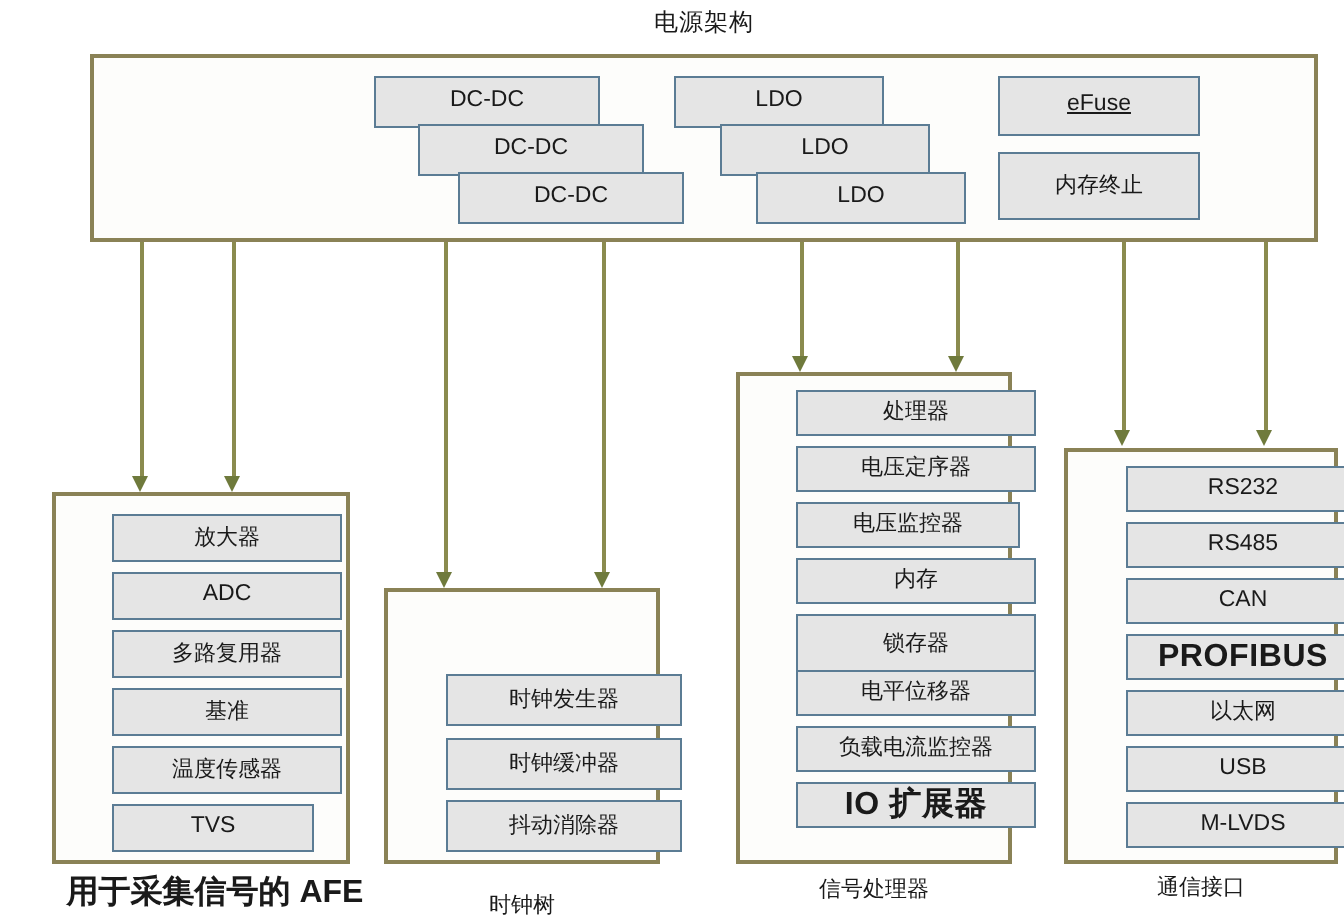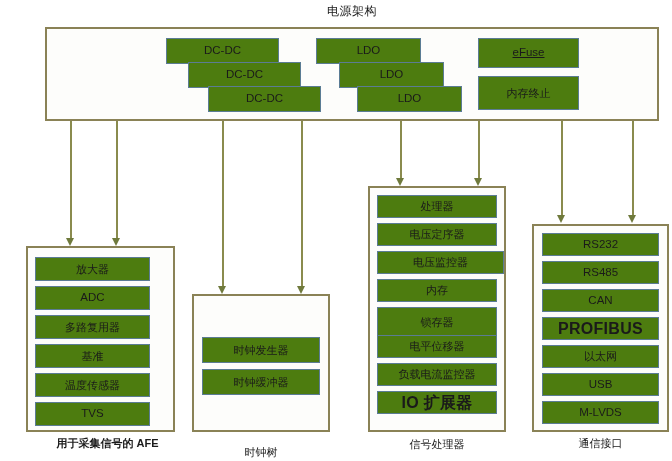--- a/index.html
+++ b/index.html
@@ -35,41 +35,42 @@
 
   
   .group-frame {
     border: 2px solid #8a8256;
     background: #fdfdfb;
   }
 
   
   .chip {
     border: 1px solid #5b7c94;
-    background: #4d7c0f;
+    background: #e5e5e5;
     font-size: 11px;
     line-height: 1;
     display: flex;
     align-items: center;
     justify-content: center;
     text-align: center;
     color: #1a1a1a;
     white-space: nowrap;
+    margin-left: 21px;
   }
   .chip.latin { font-size: 11.5px; }
   .chip.bold { font-weight: bold; font-size: 16px; letter-spacing: 0.3px; }
 
   
   .caption {
     font-size: 11px;
     color: #1a1a1a;
     text-align: center;
     white-space: nowrap;
   }
-  .caption.mixed { font-size: 11px; font-weight: bold; padding-left: 13px; }
+  .caption.mixed { font-size: 16px; font-weight: bold; padding-left: 13px; }
 
   
   .conn-line {
     background: #8a8b4e;
     width: 1.5px;
   }
   .conn-head {
     width: 0; height: 0;
     border-left: 4.5px solid transparent;
     border-right: 4.5px solid transparent;
@@ -129,32 +130,33 @@
 
   <div class="abs conn-line" style="left:616px; top:121px; height:95px;"></div>
   <div class="abs conn-head" style="left:612px; top:215px;"></div>
 
   <div class="abs group-frame" style="left:10px; top:246px; width:149px; height:186px;"></div>
   <div class="abs chip" style="left:19px; top:257px; width:115px; height:24px;">放大器</div>
   <div class="abs chip latin" style="left:19px; top:286px; width:115px; height:24px;">ADC</div>
   <div class="abs chip" style="left:19px; top:315px; width:115px; height:24px;">多路复用器</div>
   <div class="abs chip" style="left:19px; top:344px; width:115px; height:24px;">基准</div>
   <div class="abs chip" style="left:19px; top:373px; width:115px; height:24px;">温度传感器</div>
-  <div class="abs chip latin" style="left:19px; top:402px; width:115px; height:24px;">TVS</div>
+  <div class="abs chip latin" style="left:19px; top:402px; width:101px; height:24px;">TVS</div>
   <div class="abs caption mixed" style="left:0px; top:436px; width:170px;">用于采集信号的 AFE</div>
 
   <div class="abs group-frame" style="left:176px; top:294px; width:138px; height:138px;"></div>
   <div class="abs chip" style="left:186px; top:337px; width:118px; height:26px;">时钟发生器</div>
   <div class="abs chip" style="left:186px; top:369px; width:118px; height:26px;">时钟缓冲器</div>
+  <div class="abs chip" style="left:186px; top:400px; width:118px; height:26px;">抖动消除器</div>
   <div class="abs caption" style="left:176px; top:445px; width:138px;">时钟树</div>
 
   <div class="abs group-frame" style="left:352px; top:186px; width:138px; height:246px;"></div>
   <div class="abs chip" style="left:361px; top:195px; width:120px; height:23px;">处理器</div>
   <div class="abs chip" style="left:361px; top:223px; width:120px; height:23px;">电压定序器</div>
-  <div class="abs chip" style="left:361px; top:251px; width:127px; height:23px;">电压监控器</div>
+  <div class="abs chip" style="left:361px; top:251px; width:112px; height:23px;">电压监控器</div>
   <div class="abs chip" style="left:361px; top:279px; width:120px; height:23px;">内存</div>
   <div class="abs chip" style="left:361px; top:307px; width:120px; height:31px;">锁存器</div>
   <div class="abs chip" style="left:361px; top:335px; width:120px; height:23px;">电平位移器</div>
   <div class="abs chip" style="left:361px; top:363px; width:120px; height:23px;">负载电流监控器</div>
   <div class="abs chip bold" style="left:361px; top:391px; width:120px; height:23px;">IO 扩展器</div>
   <div class="abs caption" style="left:352px; top:437px; width:138px;">信号处理器</div>
 
   <div class="abs group-frame" style="left:516px; top:224px; width:137px; height:208px;"></div>
   <div class="abs chip latin" style="left:526px; top:233px; width:117px; height:23px;">RS232</div>
   <div class="abs chip latin" style="left:526px; top:261px; width:117px; height:23px;">RS485</div>

